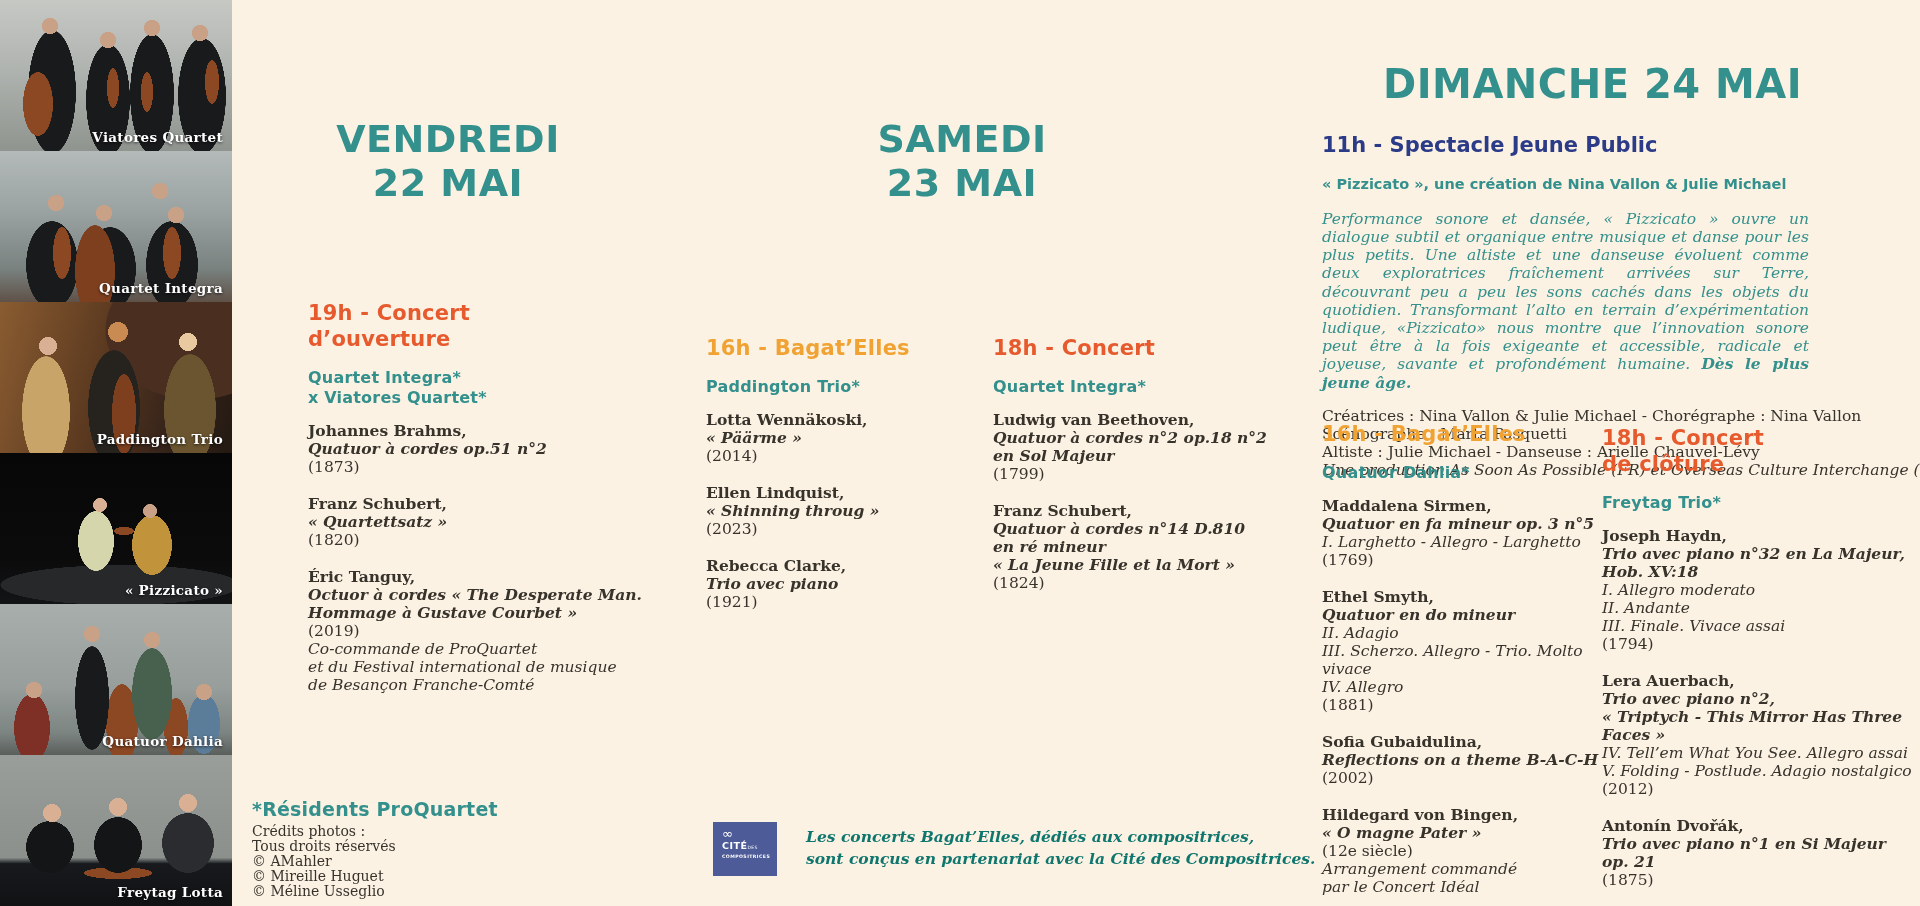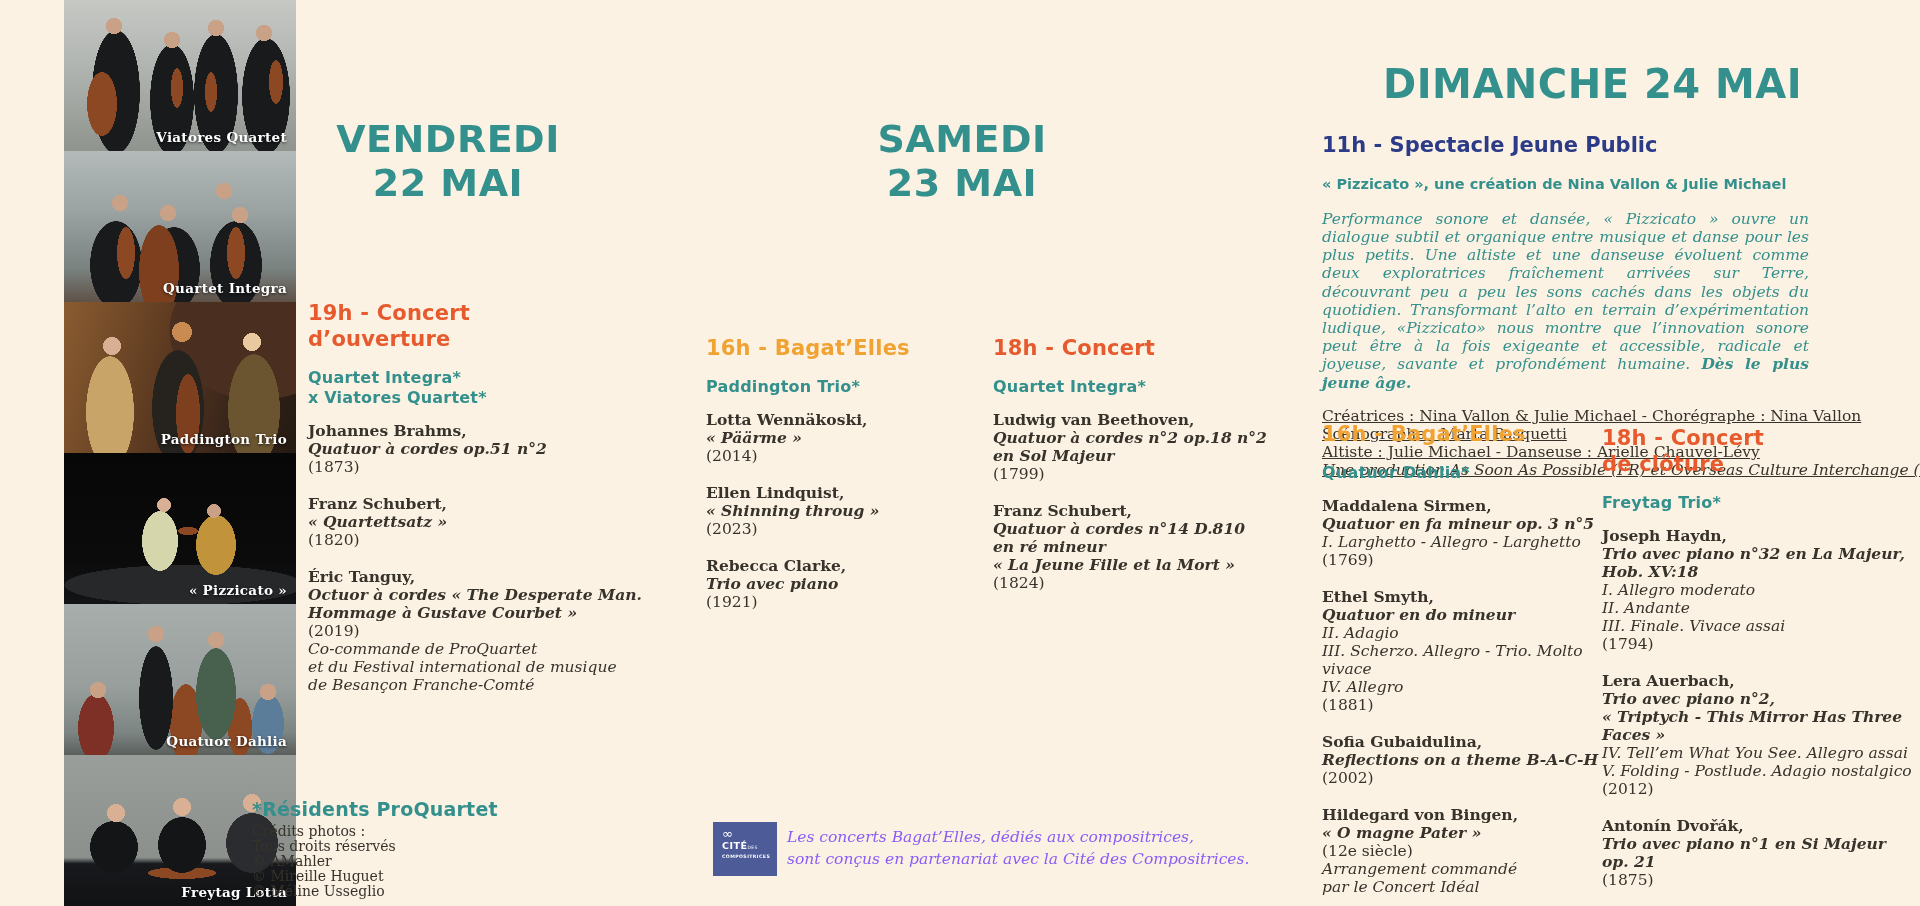--- a/index.html
+++ b/index.html
@@ -1,20 +1,20 @@
 <!DOCTYPE html>
 <html><head>
 <meta charset="utf-8">
 <style>
   html,body{margin:0;padding:0;background:#e9e4da;}
   .page{position:relative;width:1920px;height:906px;background:#fcf2e4;overflow:hidden;
         font-family:"DejaVu Serif",serif;color:#37332b;}
 
   
-  .strip{position:absolute;left:16px;top:0;width:232px;height:906px;padding-left:48px;}
+  .strip{position:absolute;left:0;top:0;width:232px;height:906px;}
   .photo{position:relative;width:232px;height:151px;overflow:hidden;margin:0;}
   .photo .art{position:absolute;inset:0;}
   .photo .cap{position:absolute;right:9px;bottom:6px;color:#ffffff;font-weight:bold;font-size:13.5px;
               font-family:"DejaVu Serif",serif;text-shadow:0 1px 3px rgba(0,0,0,.75);letter-spacing:.3px;}
 
   .p1{background:
       radial-gradient(circle 8px at 50px 26px,#c9a187 0 99%,transparent 100%),
       radial-gradient(circle 8px at 108px 40px,#c9a187 0 99%,transparent 100%),
       radial-gradient(circle 8px at 152px 28px,#c9a187 0 99%,transparent 100%),
       radial-gradient(circle 8px at 200px 33px,#c9a187 0 99%,transparent 100%),
@@ -103,35 +103,35 @@
   .wl.b{font-weight:bold;}
   .wl.bi{font-weight:bold;font-style:italic;}
   .wl.i{font-style:italic;}
 
   
   .sun-feature{position:absolute;left:1322px;top:116px;width:487px;}
   .sf-head{font-family:"DejaVu Sans",sans-serif;font-weight:bold;font-size:21px;line-height:24px;color:#2b3b87;}
   .sf-sub{font-family:"DejaVu Sans",sans-serif;font-weight:bold;font-size:14.5px;line-height:18px;color:#33908c;margin-top:3px;}
   .sf-para{margin-top:17px;font-style:italic;color:#33908c;font-size:15.5px;line-height:18.2px;text-align:justify;}
   .sf-para .tail{font-weight:bold;}
-  .sf-credits{margin-top:13px;font-size:15.5px;line-height:18px;white-space:nowrap;text-decoration:underline;}
+  .sf-credits{margin-top:13px;font-size:15.5px;line-height:18px;white-space:nowrap;}
   .sf-credits .i{font-style:italic;}
 
   
   .residents{position:absolute;left:252px;top:798px;font-family:"DejaVu Sans",sans-serif;font-weight:bold;
              font-size:19px;color:#33908c;letter-spacing:.2px;}
   .photo-credits{position:absolute;left:252px;top:824px;font-size:14px;line-height:15px;}
   .partner-logo{position:absolute;left:713px;top:822px;width:64px;height:54px;background:#4d5c98;color:#fff;
                 font-family:"DejaVu Sans",sans-serif;padding:6px 0 0 9px;box-sizing:border-box;}
   .pl-sym{font-size:13px;line-height:12px;}
   .pl-l1{font-size:9.5px;font-weight:bold;letter-spacing:.5px;line-height:11px;}
   .pl-l1 .sm{font-size:4.5px;font-weight:normal;letter-spacing:.3px;}
   .pl-l2{font-size:4.6px;font-weight:bold;letter-spacing:.45px;line-height:7px;}
-  .partner-text{position:absolute;left:787px;top:826px;font-size:15.5px;line-height:22px;
-                font-weight:normal;font-style:italic;color:#8b5cf6;}
+  .partner-text{position:absolute;left:806px;top:826px;font-size:15.5px;line-height:22px;
+                font-weight:bold;font-style:italic;color:#0f766e;}
 </style>
 </head>
 <body>
 
 <div class="page">
 
   <div class="strip">
 
   <figure class="photo">
       <div class="art p1"></div>

